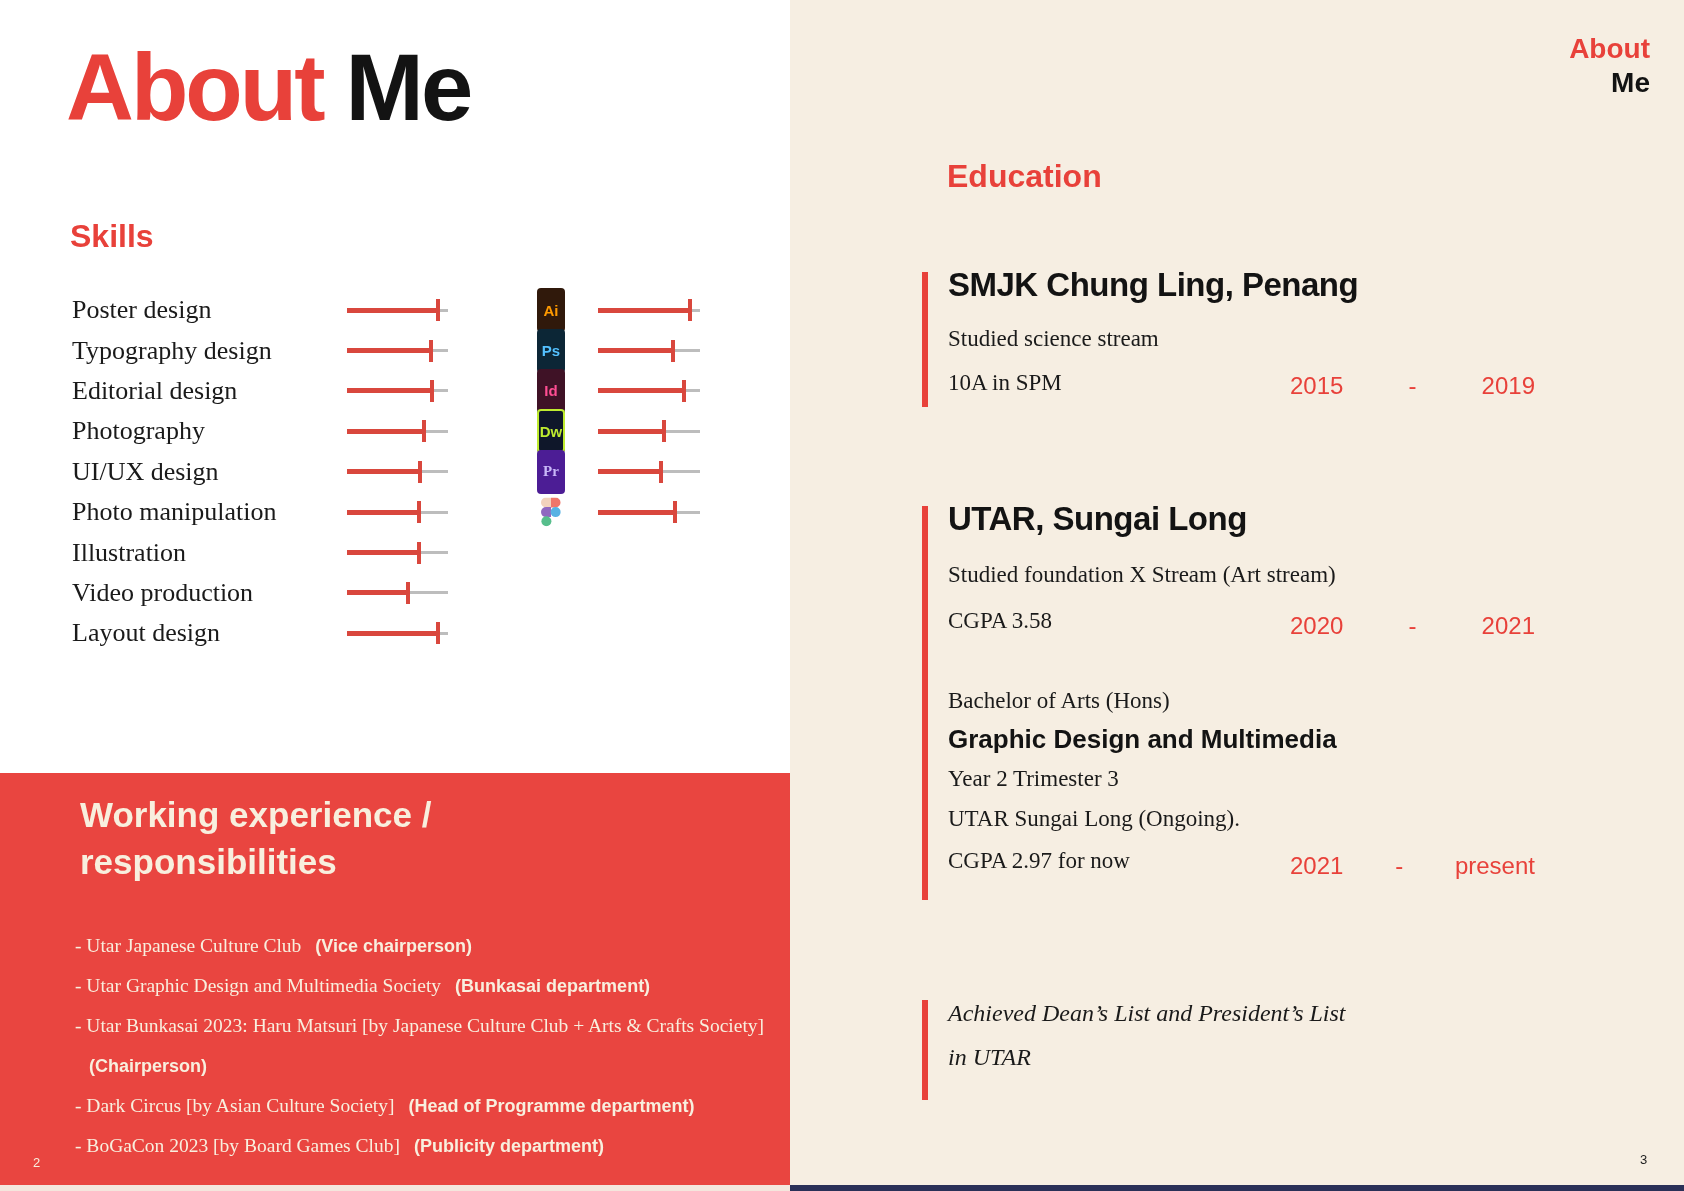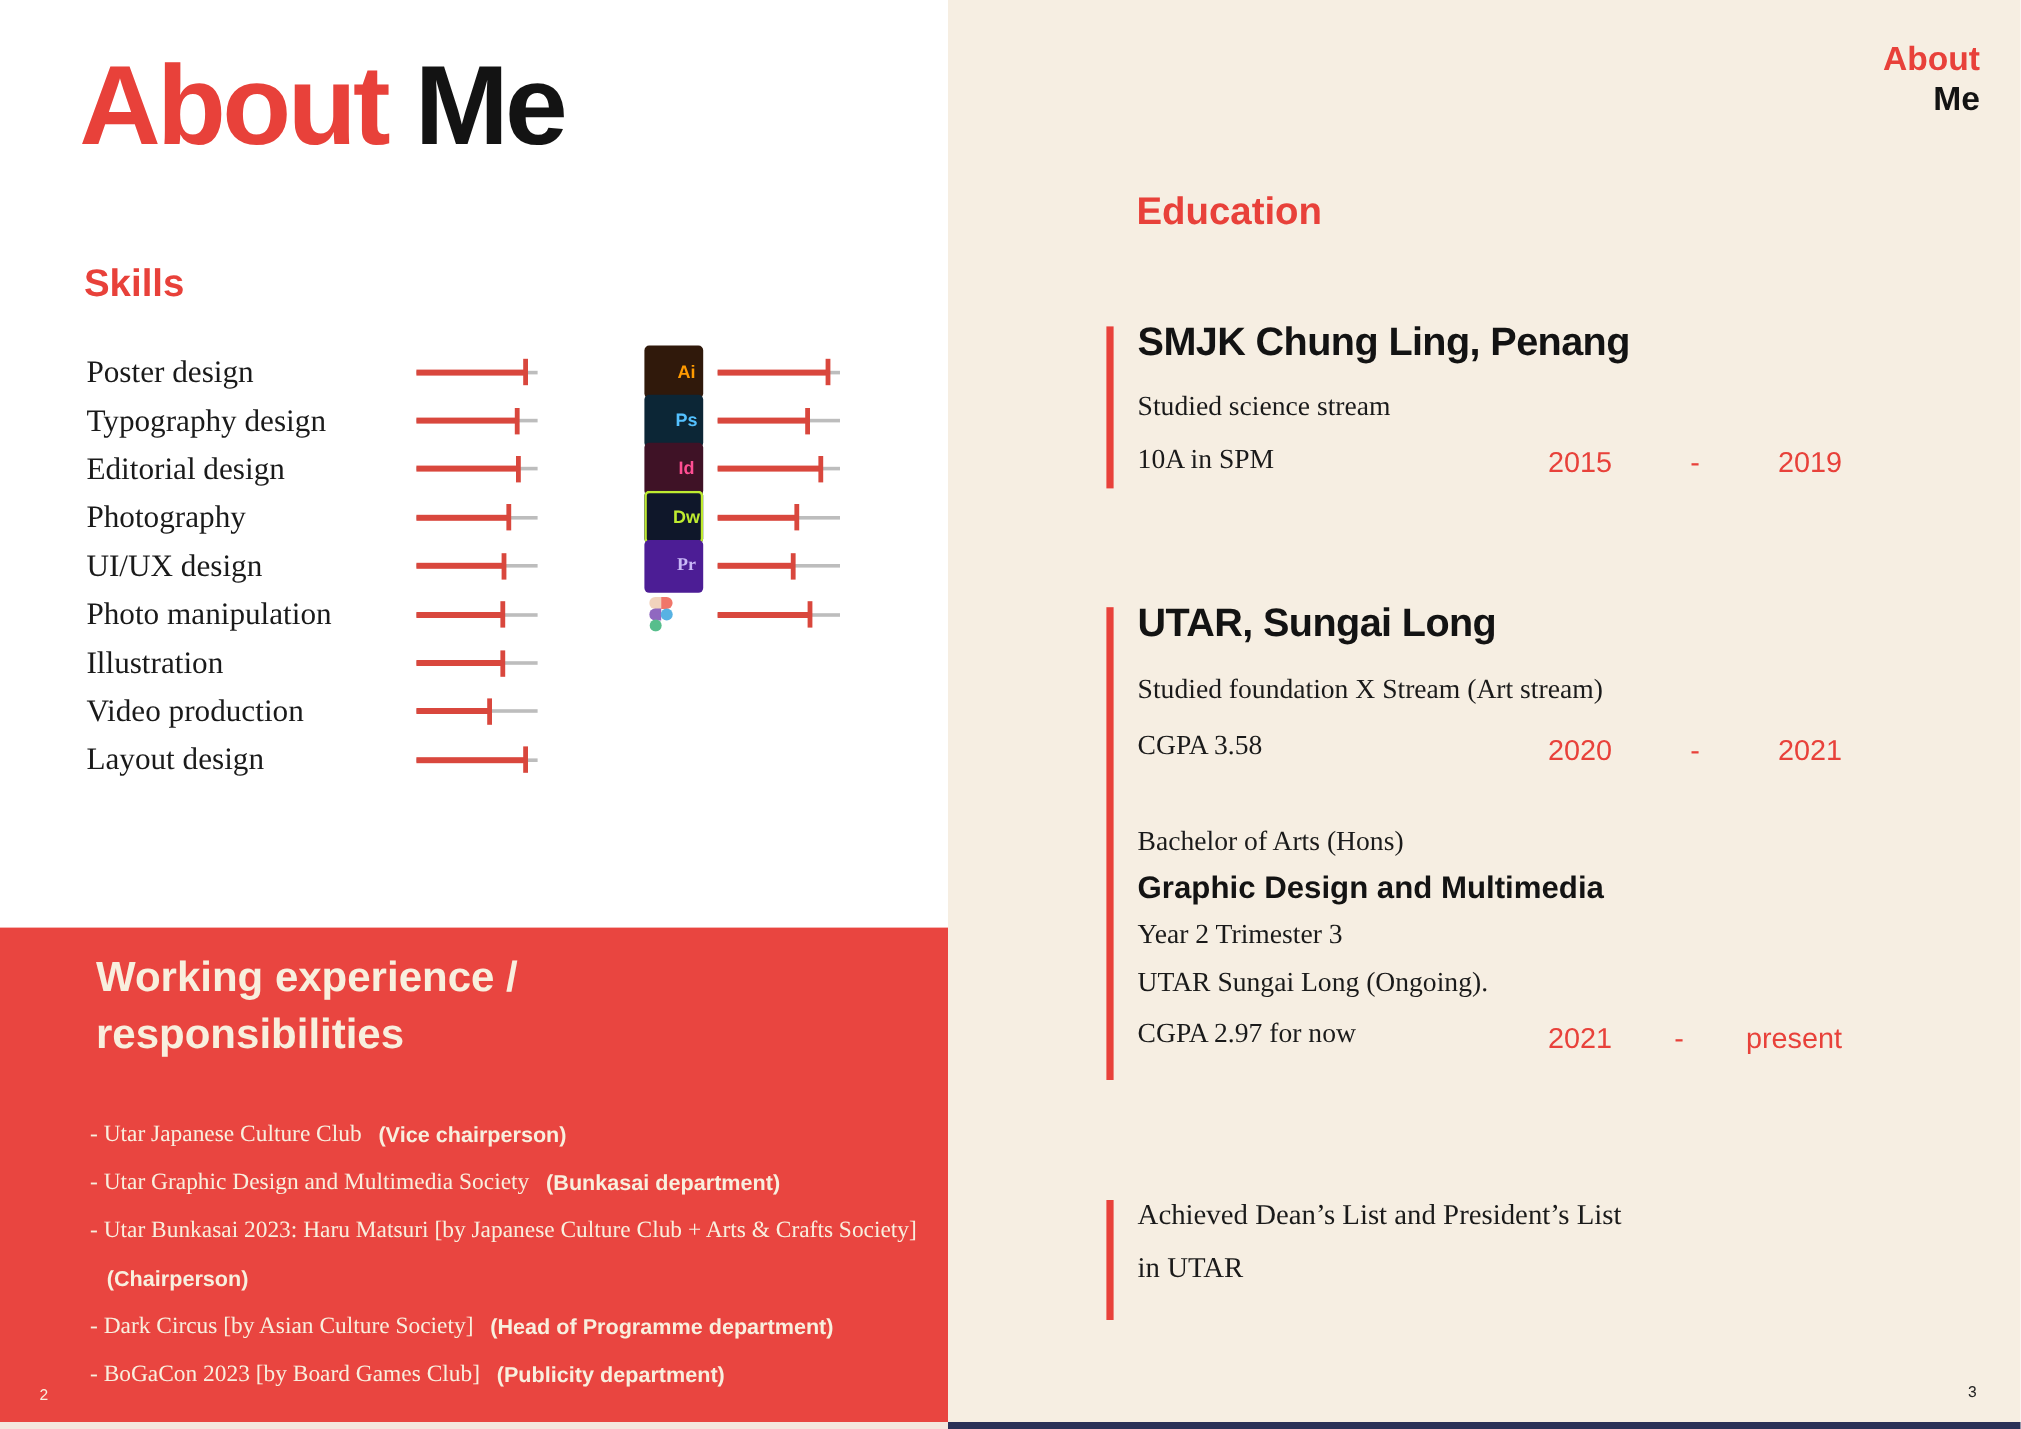--- a/index.html
+++ b/index.html
@@ -20,21 +20,21 @@
   .bar{position:absolute;top:50%;transform:translateY(-50%);height:26px;}
   .bar.b1{left:347px;width:101px;}
   .bar.b2{left:598px;width:102px;}
   .bar i{display:block;}
   .bar .track{position:absolute;left:0;right:0;top:50%;height:3px;margin-top:-1.5px;background:var(--track-gray);}
   .bar .fill{position:absolute;left:0;top:50%;height:5px;margin-top:-2.5px;background:var(--bar-red);}
   .bar .tick{position:absolute;top:50%;width:4px;height:22px;margin-top:-11px;margin-left:-2px;background:var(--bar-red);}
 
   .sw-icon{position:absolute;left:537px;top:50%;transform:translateY(-50%);width:28px;height:44px;
            border-radius:4px;display:flex;align-items:center;justify-content:center;
-           font-size:15px;font-weight:800;padding-left:21px;}
+           font-size:15px;font-weight:800;}
   .sw-icon.ring{box-shadow:inset 0 0 0 2px currentColor;}
   .figma-wrap{position:absolute;left:541px;top:50%;transform:translateY(-50%);width:20px;height:29px;}
 
   .exp{position:absolute;left:0;top:773px;width:790px;height:412px;background:var(--block-red);color:var(--cream-text);}
   .exp h2{position:absolute;left:80px;top:18px;margin:0;font-size:35px;font-weight:800;line-height:47px;}
   .exp-items{position:absolute;left:75px;top:153px;right:10px;}
   .exp-line{height:40px;display:flex;align-items:center;white-space:nowrap;}
   .exp-line.indent{padding-left:14px;}
   .exp-org{font-family:"Liberation Serif",serif;font-size:19.5px;}
   .exp-role{font-size:18px;font-weight:800;margin-left:14px;}
@@ -46,21 +46,21 @@
   .corner .accent{display:block;color:var(--accent);}
   .corner .rest{display:block;color:var(--ink);}
   .edu-h{position:absolute;left:157px;top:158px;margin:0;font-size:32px;font-weight:800;color:var(--accent);}
 
   .vbar{position:absolute;left:132px;width:6px;background:var(--accent);}
   .school-name{position:absolute;left:158px;font-size:33px;font-weight:800;letter-spacing:-0.5px;
                color:var(--ink);white-space:nowrap;}
   .serif-line{position:absolute;left:158px;font-family:"Liberation Serif",serif;font-size:23px;
               color:#1a1a1a;white-space:nowrap;}
   .bold-line{position:absolute;left:158px;font-size:26px;font-weight:700;color:var(--ink);white-space:nowrap;}
-  .ach{font-size:24px;}
+  .ach{font-size:24px;font-style:italic;}
   .dates{position:absolute;left:500px;width:245px;display:flex;justify-content:space-between;
          color:var(--accent);font-size:24px;gap:12px;}
   .pagenum-right{position:absolute;left:850px;top:1152px;font-size:13px;color:#222;}
 
   
   .strip-left{position:absolute;left:0;top:1185px;width:790px;height:6px;background:var(--pale-strip);}
   .strip-right{position:absolute;left:790px;top:1185px;width:894px;height:6px;background:var(--navy);}
 </style>
 </head>
 <body>

